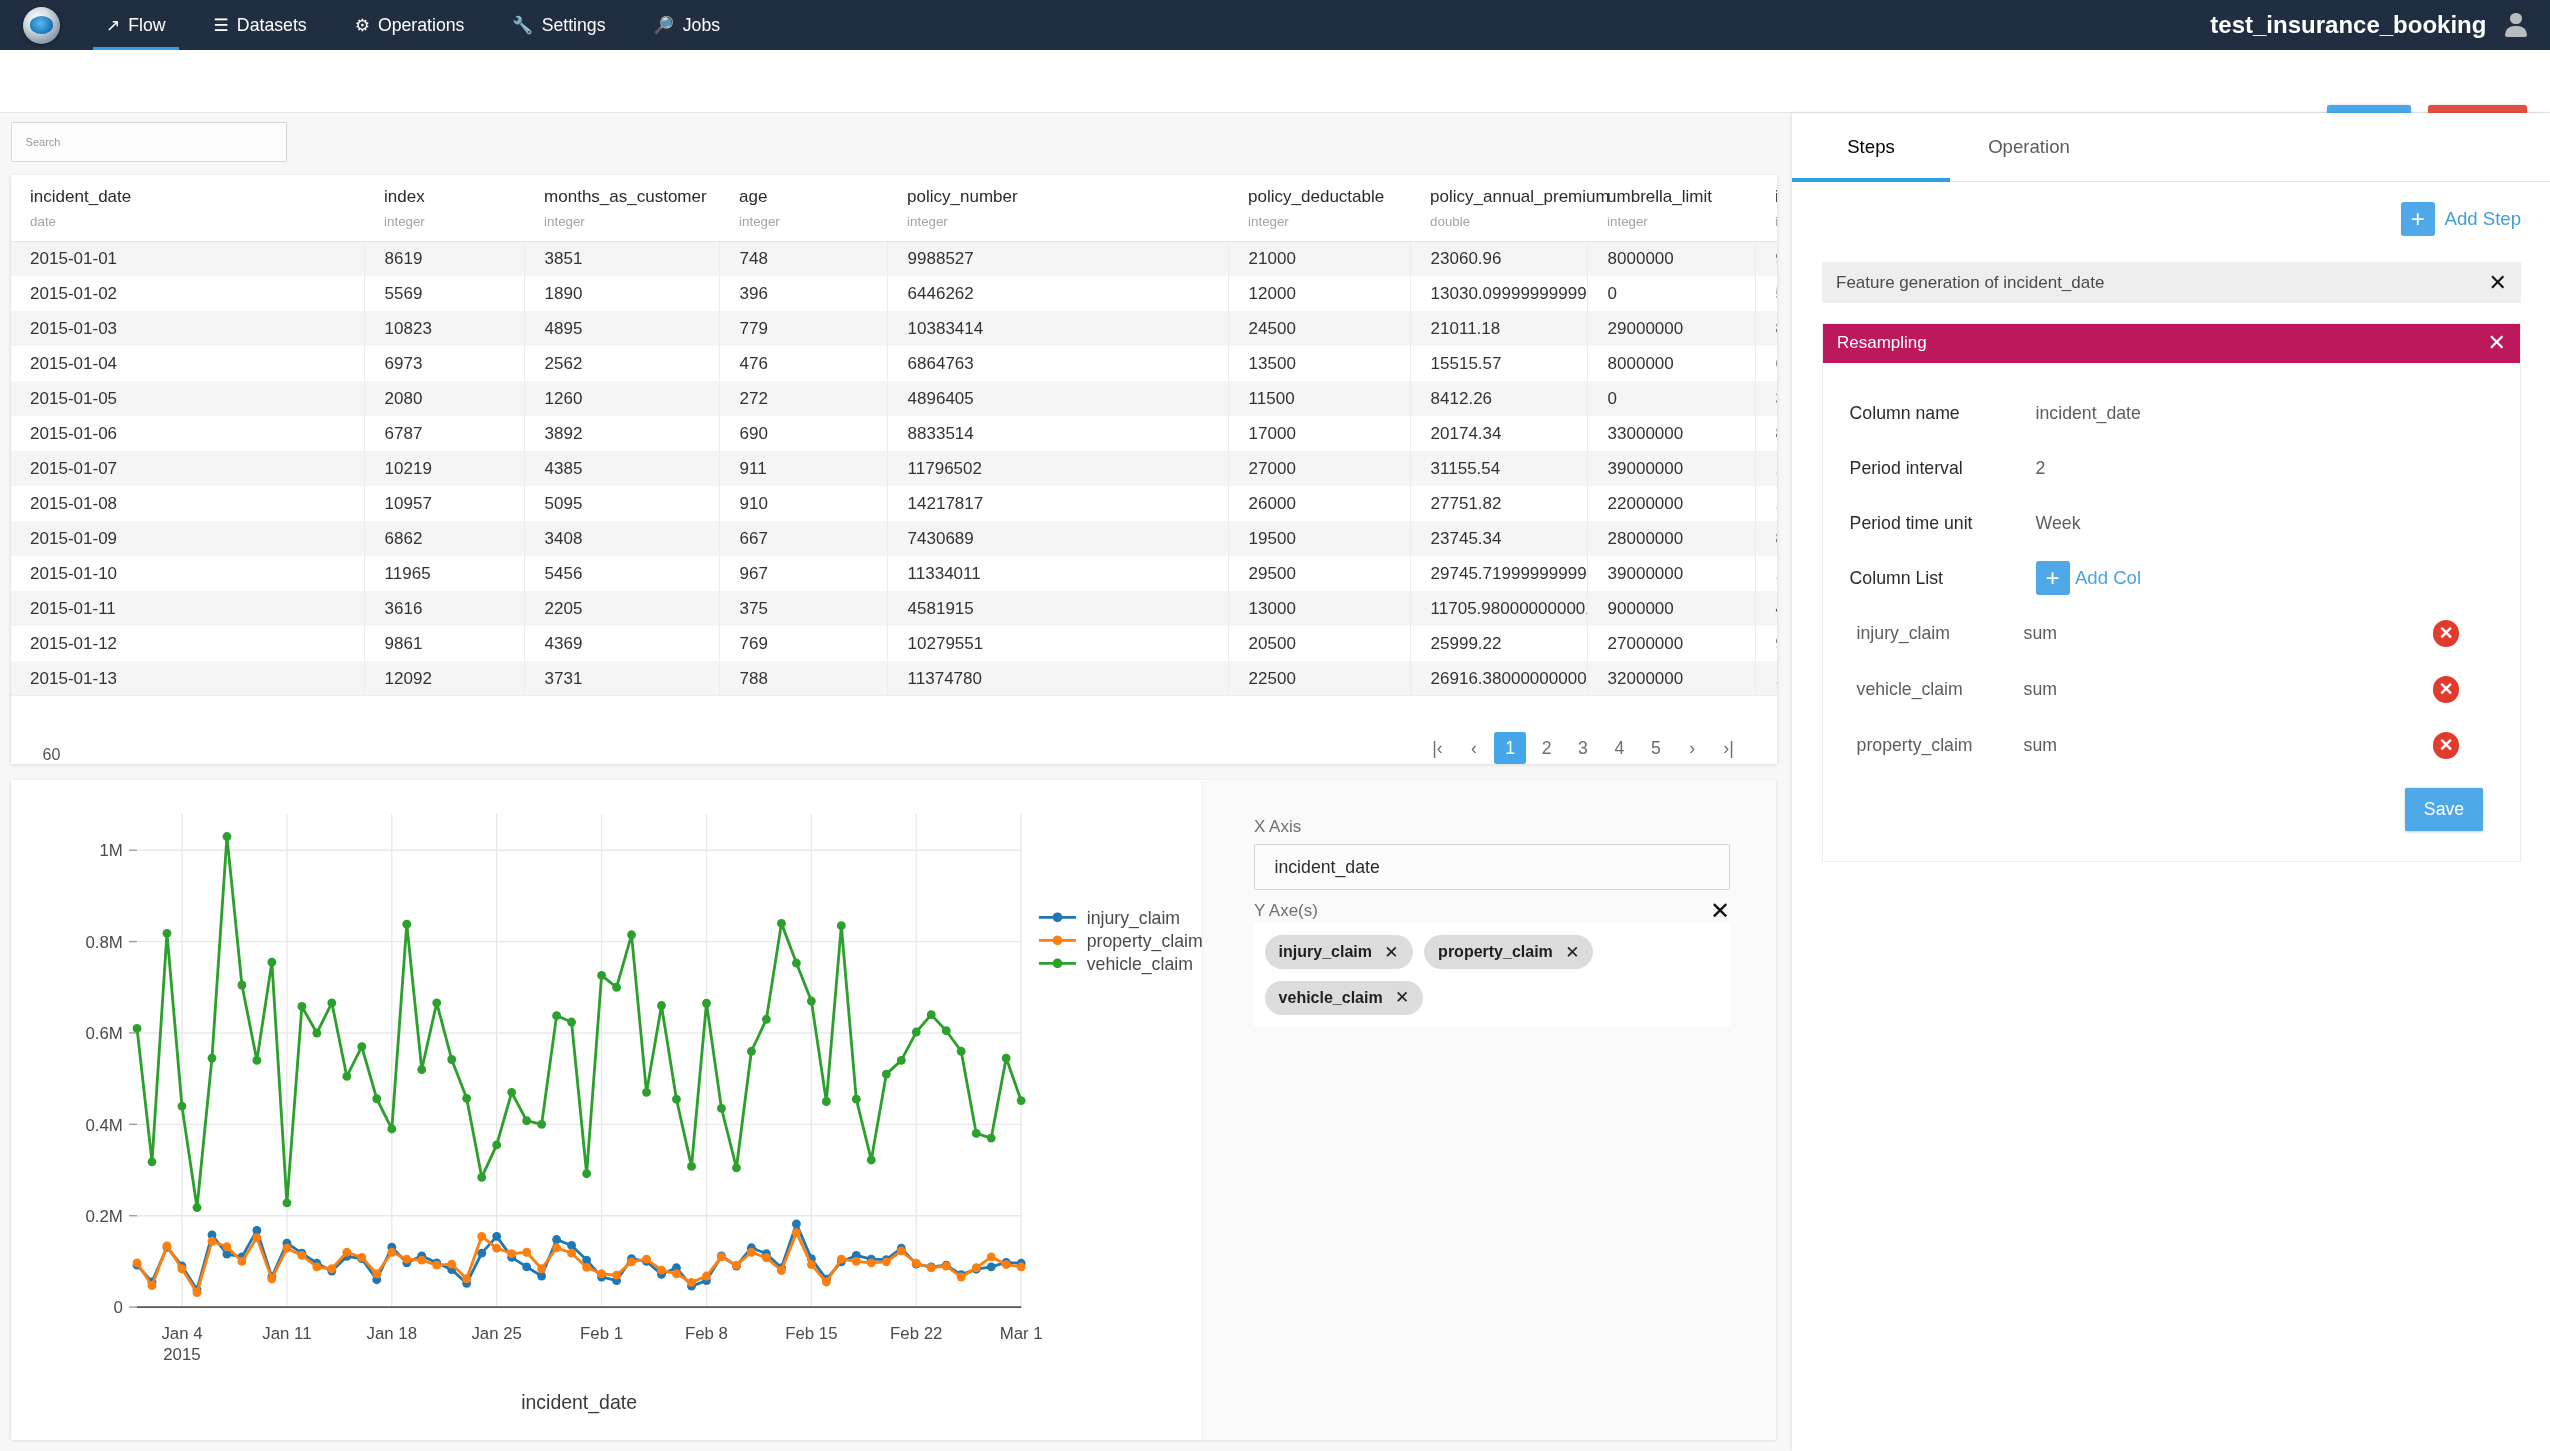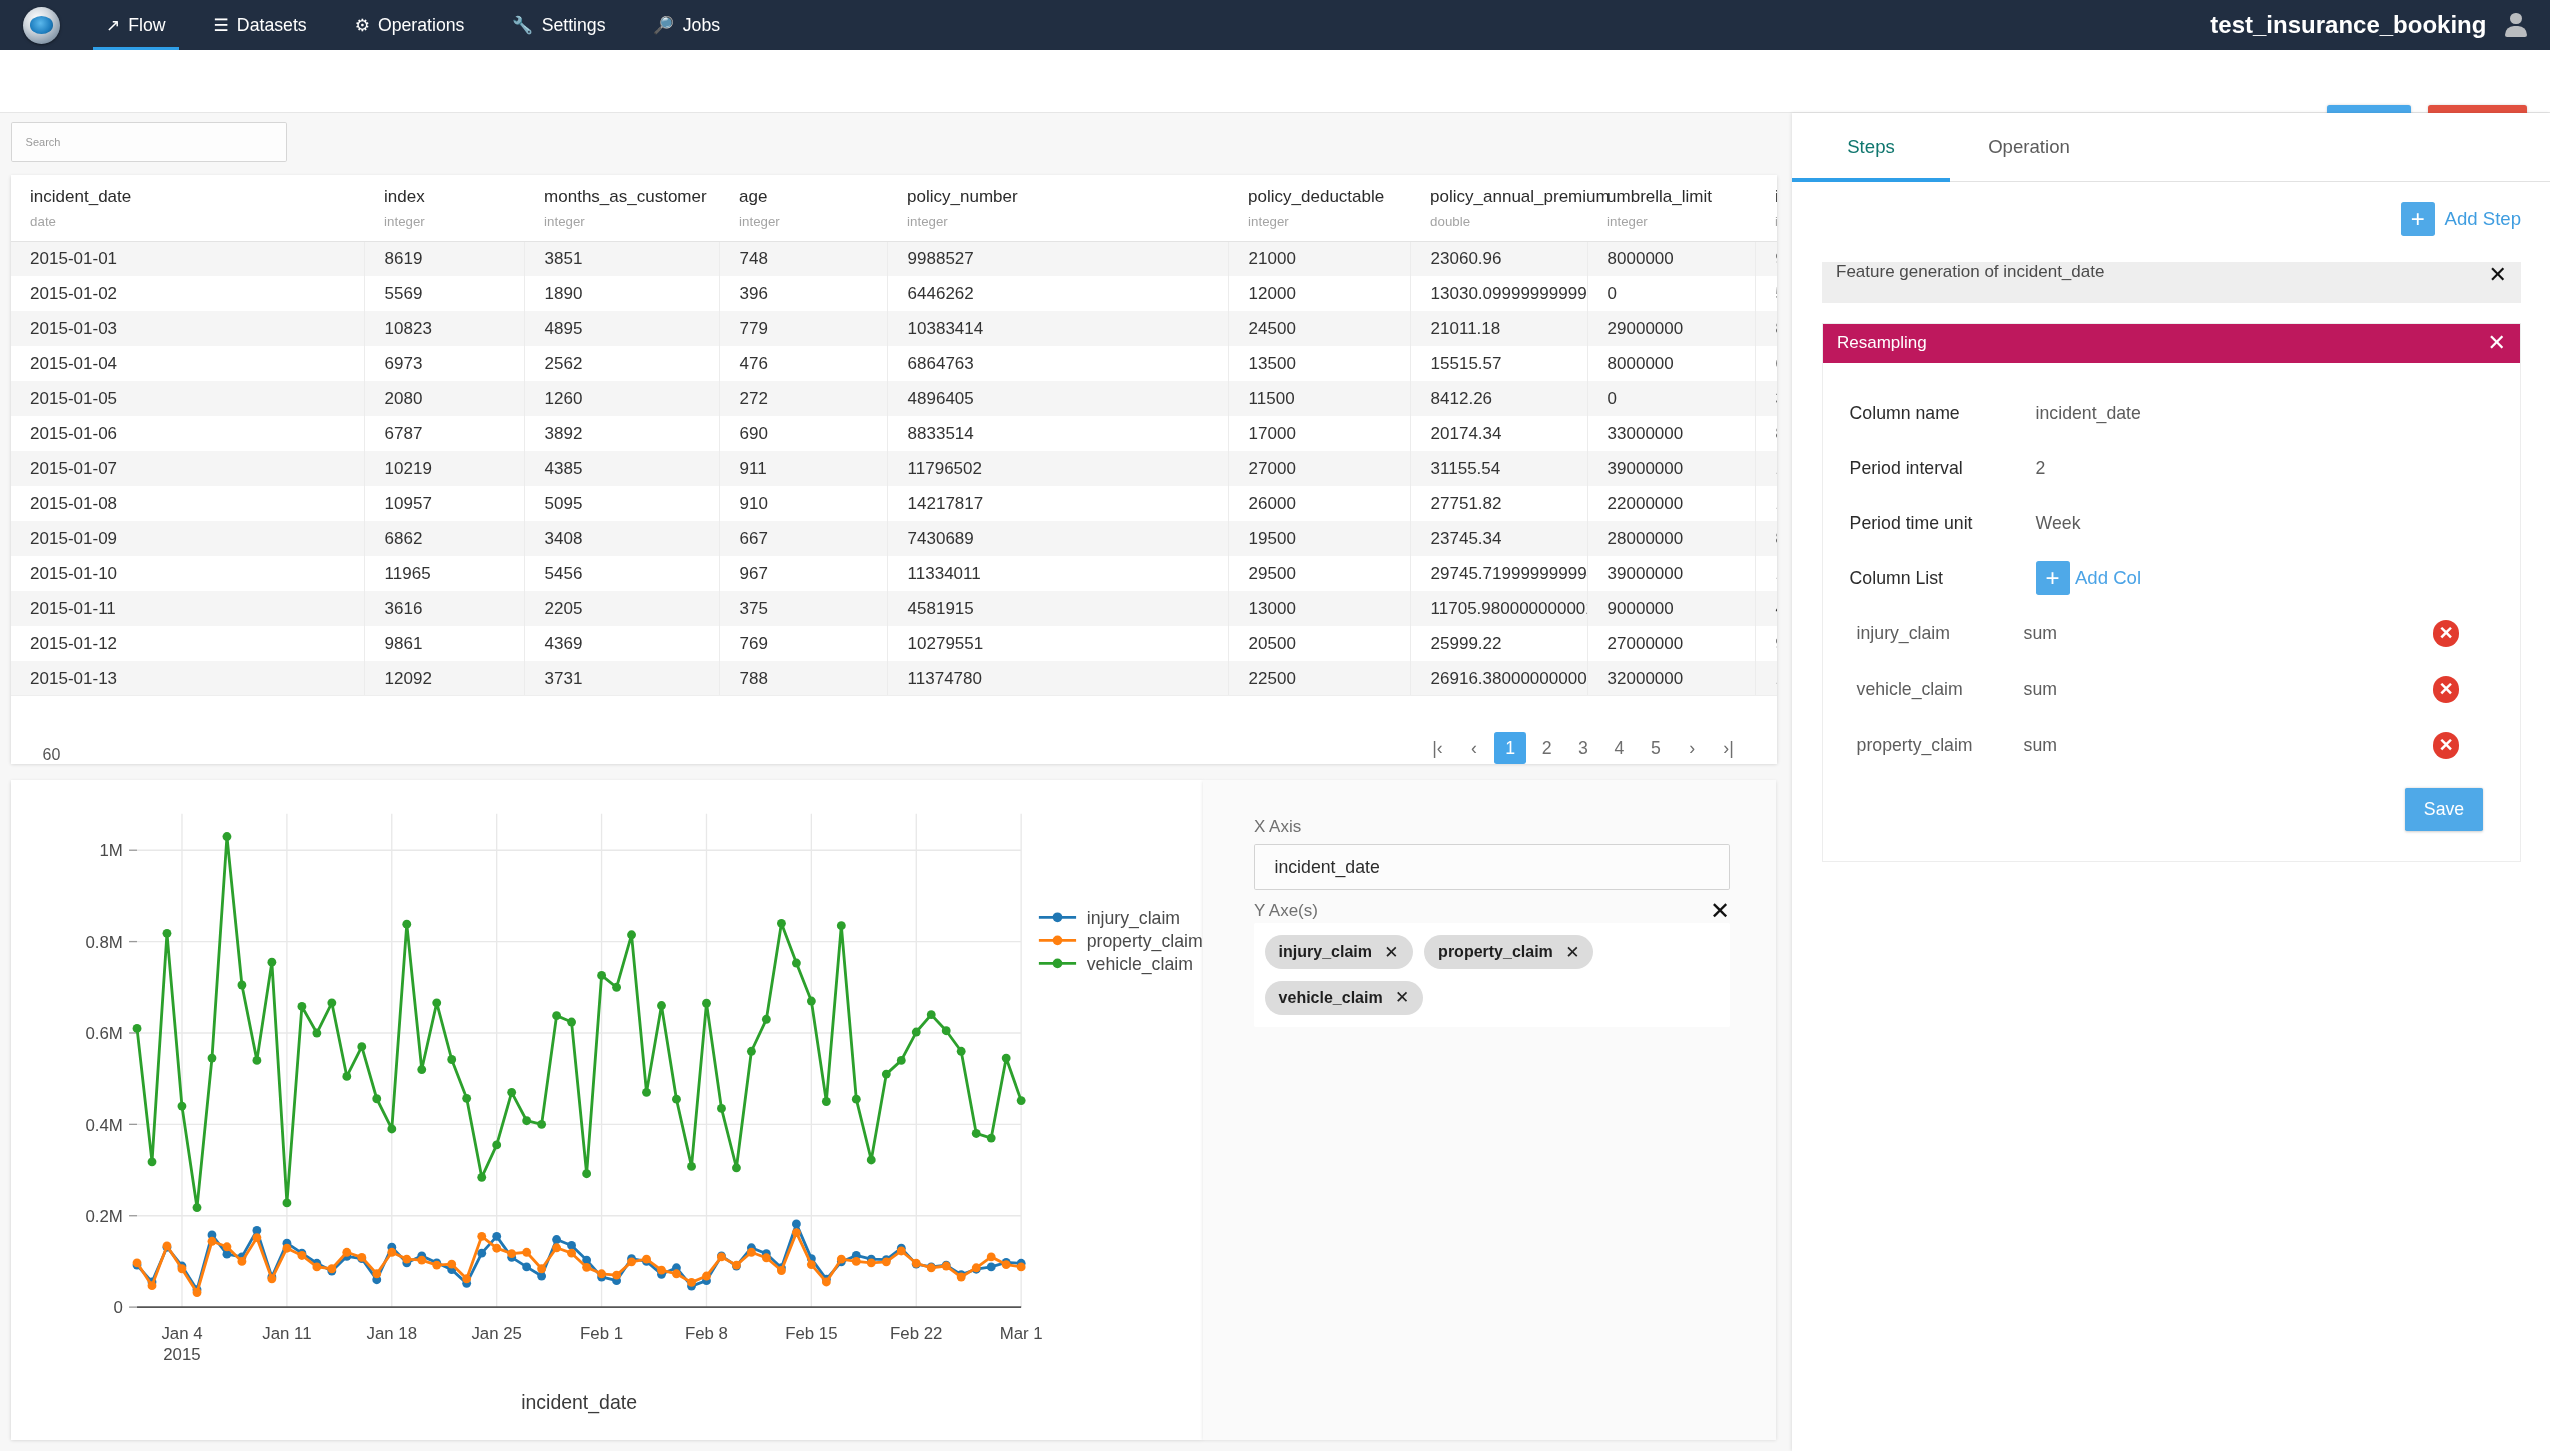--- a/index.html
+++ b/index.html
@@ -143,36 +143,36 @@
   .right-panel {
     position: absolute; top: 113px; left: 1792px; width: 759px; height: 1338px;
     background: #ffffff; box-shadow: -0.9px 0 3.5px rgba(0,0,0,.10);
   }
   .tabs { display: flex; height: 69px; border-bottom: 0.9px solid #e2e2e2; }
   .tab {
     flex: 0 0 auto; width: 158px; display: flex; align-items: center; justify-content: center;
     font-size: 18.6px; color: #5c5c5c; cursor: pointer; position: relative; background:none; border:none;
     font-family: "Liberation Sans", sans-serif;
   }
-  .tab.active { color: #0f766e; }
+  .tab.active { color: #000000; }
   .tab.active::after {
     content: ""; position: absolute; left: 0; right: 0; bottom: -0.9px; height: 3.5px; background: #2f9fe8;
   }
   .addstep-row { display: flex; justify-content: flex-end; align-items: center; padding: 19.5px 30px 0 0; }
   .plus-btn {
     width: 34px; height: 34px; background: #4fa9e8; color: #fff; border: none; border-radius: 2.7px;
     font-size: 24px; line-height: 1; cursor: pointer; display:flex; align-items:center; justify-content:center;
     font-family: "Liberation Sans", sans-serif;
   }
   .addstep-label { color: #3f9de0; font-size: 18.6px; margin-left: 9.7px; cursor: pointer; }
   .addcol-label { color: #4aa3e6; font-size: 18.6px; margin-left: 5.3px; cursor: pointer; }
 
   .step-collapsed {
     margin: 26.6px 30px 0 30px; height: 41px; background: #eeeeee;
-    display: flex; padding: 0 14px; cursor: pointer;
+    display: flex; align-items: center; padding: 0 14px; cursor: pointer;
   }
   .step-collapsed .title { font-size: 17px; color: #4b4b4b; }
   .step-collapsed .x { margin-left: auto; font-size: 22px; color: #111; cursor: pointer; }
 
   .step-open { margin: 19.5px 30px 0 30px; border: 0.9px solid #ededed; }
   .step-open .header {
     height: 39px; background: #be185d; display: flex; align-items: center; padding: 0 14px;
   }
   .step-open .header .title { color: #ffffff; font-size: 17px; }
   .step-open .header .x { margin-left: auto; color: #ffffff; font-size: 22px; cursor: pointer; }

